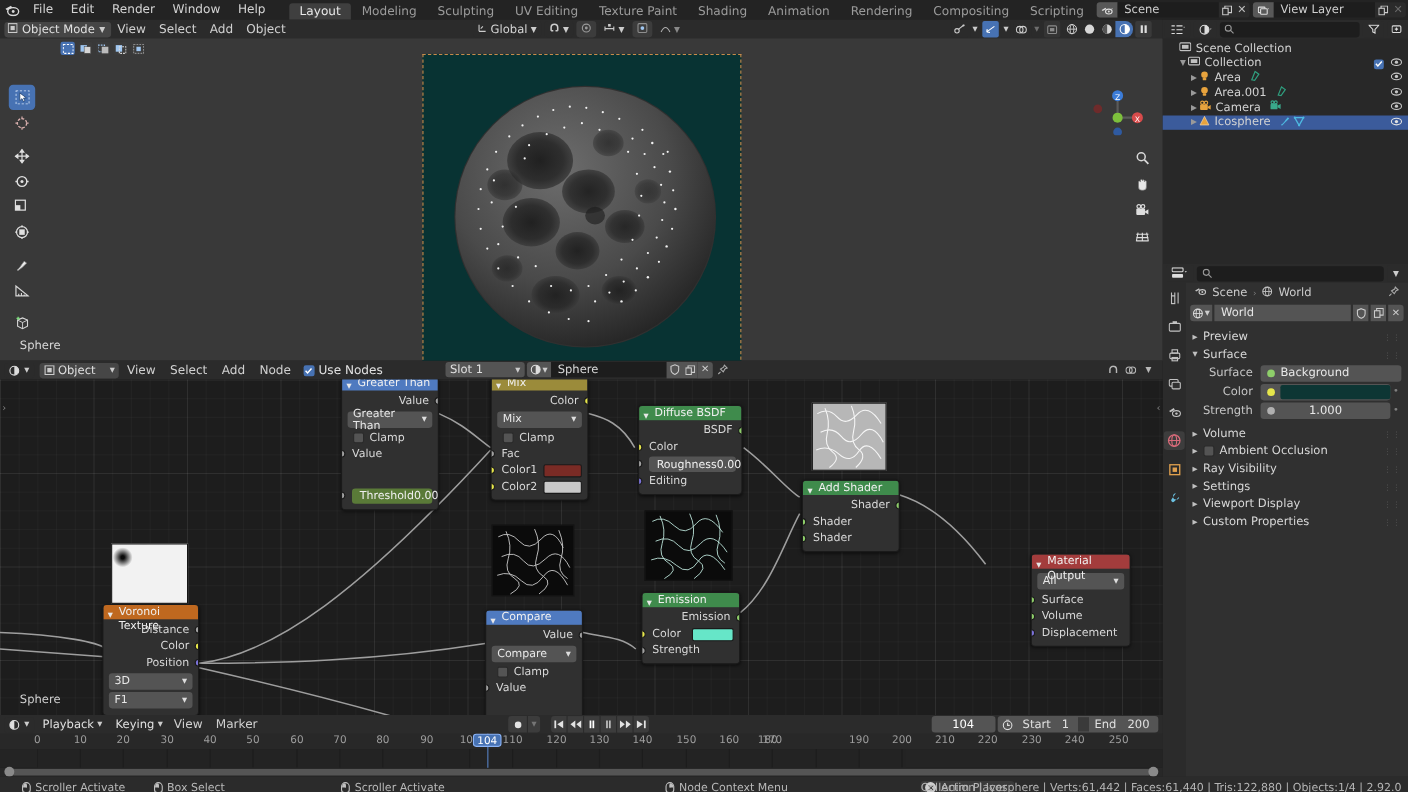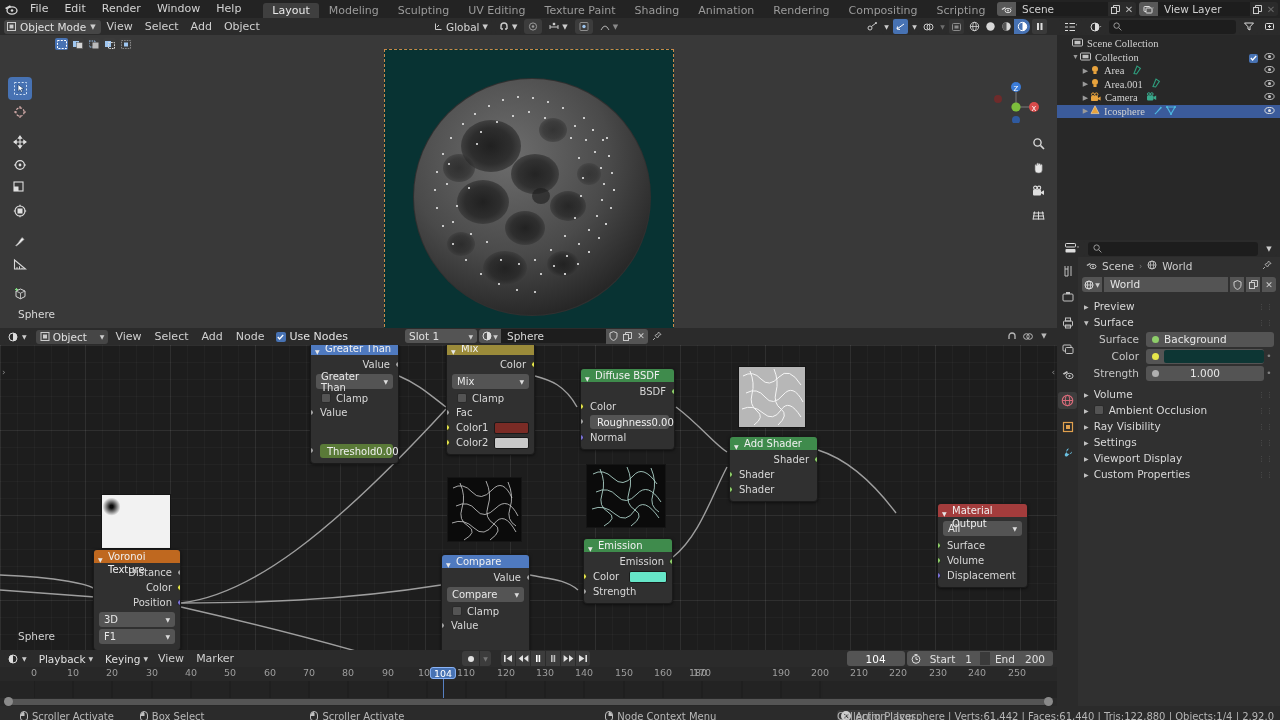--- a/index.html
+++ b/index.html
@@ -68,21 +68,21 @@
                align-items:center; gap:7px; }
   .nav-ic { width:17px; height:17px; display:flex; align-items:center; justify-content:center;}
 
   
   .outliner { position:absolute; left:1057px; top:18px; width:223px; height:222px; background:#282828;}
   .out-header { height:17px; background:#2b2b2b; display:flex; align-items:center; padding:0 2px; gap:3px;}
   .out-search { flex:1; height:14px; background:#1d1d1d; border-radius:3px; display:flex; align-items:center;
                 padding-left:4px; gap:3px;}
   .out-rows { padding-top:2px; }
   .out-row { height:13.5px; display:flex; align-items:center; font-size:10.5px; color:#d2d2d2;
-             position:relative; padding-right:4px;font-family:Liberation Serif, serif;}
+             position:relative; padding-right:4px;}
   .out-row.selected { background:#3b5b9b; }
   .disc { width:9px; text-align:center; font-size:7px; color:#9a9a9a; }
   .out-eye { position:absolute; right:5px; top:1px; }
   .out-check { position:absolute; right:22px; top:3px; width:9px; height:9px; background:#4772b3;
                border-radius:2px; display:flex;align-items:center;justify-content:center;}
 
   
   .props { position:absolute; left:1057px; top:240px; width:223px; height:466px; background:#303030; }
   .props-header { height:17px; background:#2b2b2b; display:flex; align-items:center; gap:3px; padding:0 3px;}
   .props-search { flex:1; height:14px; background:#1d1d1d; border-radius:3px; display:flex;align-items:center;
@@ -1235,21 +1235,21 @@
             <span class="sock l" style="background:#e6e64b"></span>
             <span>Color</span>
           </div>
           <div class="n-val" style="position:relative;background:#545454">
             <span class="sock" style="background:#a1a1a1;left:-13px;top:3px"></span>
             <span>Roughness</span>
             <span>0.000</span>
           </div>
           <div class="n-in">
             <span class="sock l" style="background:#7b72d8"></span>
-            <span>Normal</span>
+            <span>Editing</span>
           </div>
         </div>
       </div>
 
       <div class="node" style="left:729px; top:91px; width:89px;">
         <div class="node-hdr" style="background:#3f8b4c">
           <span class="caret">▼</span>
           <span>Add Shader</span>
         </div>
         <div class="node-body">

